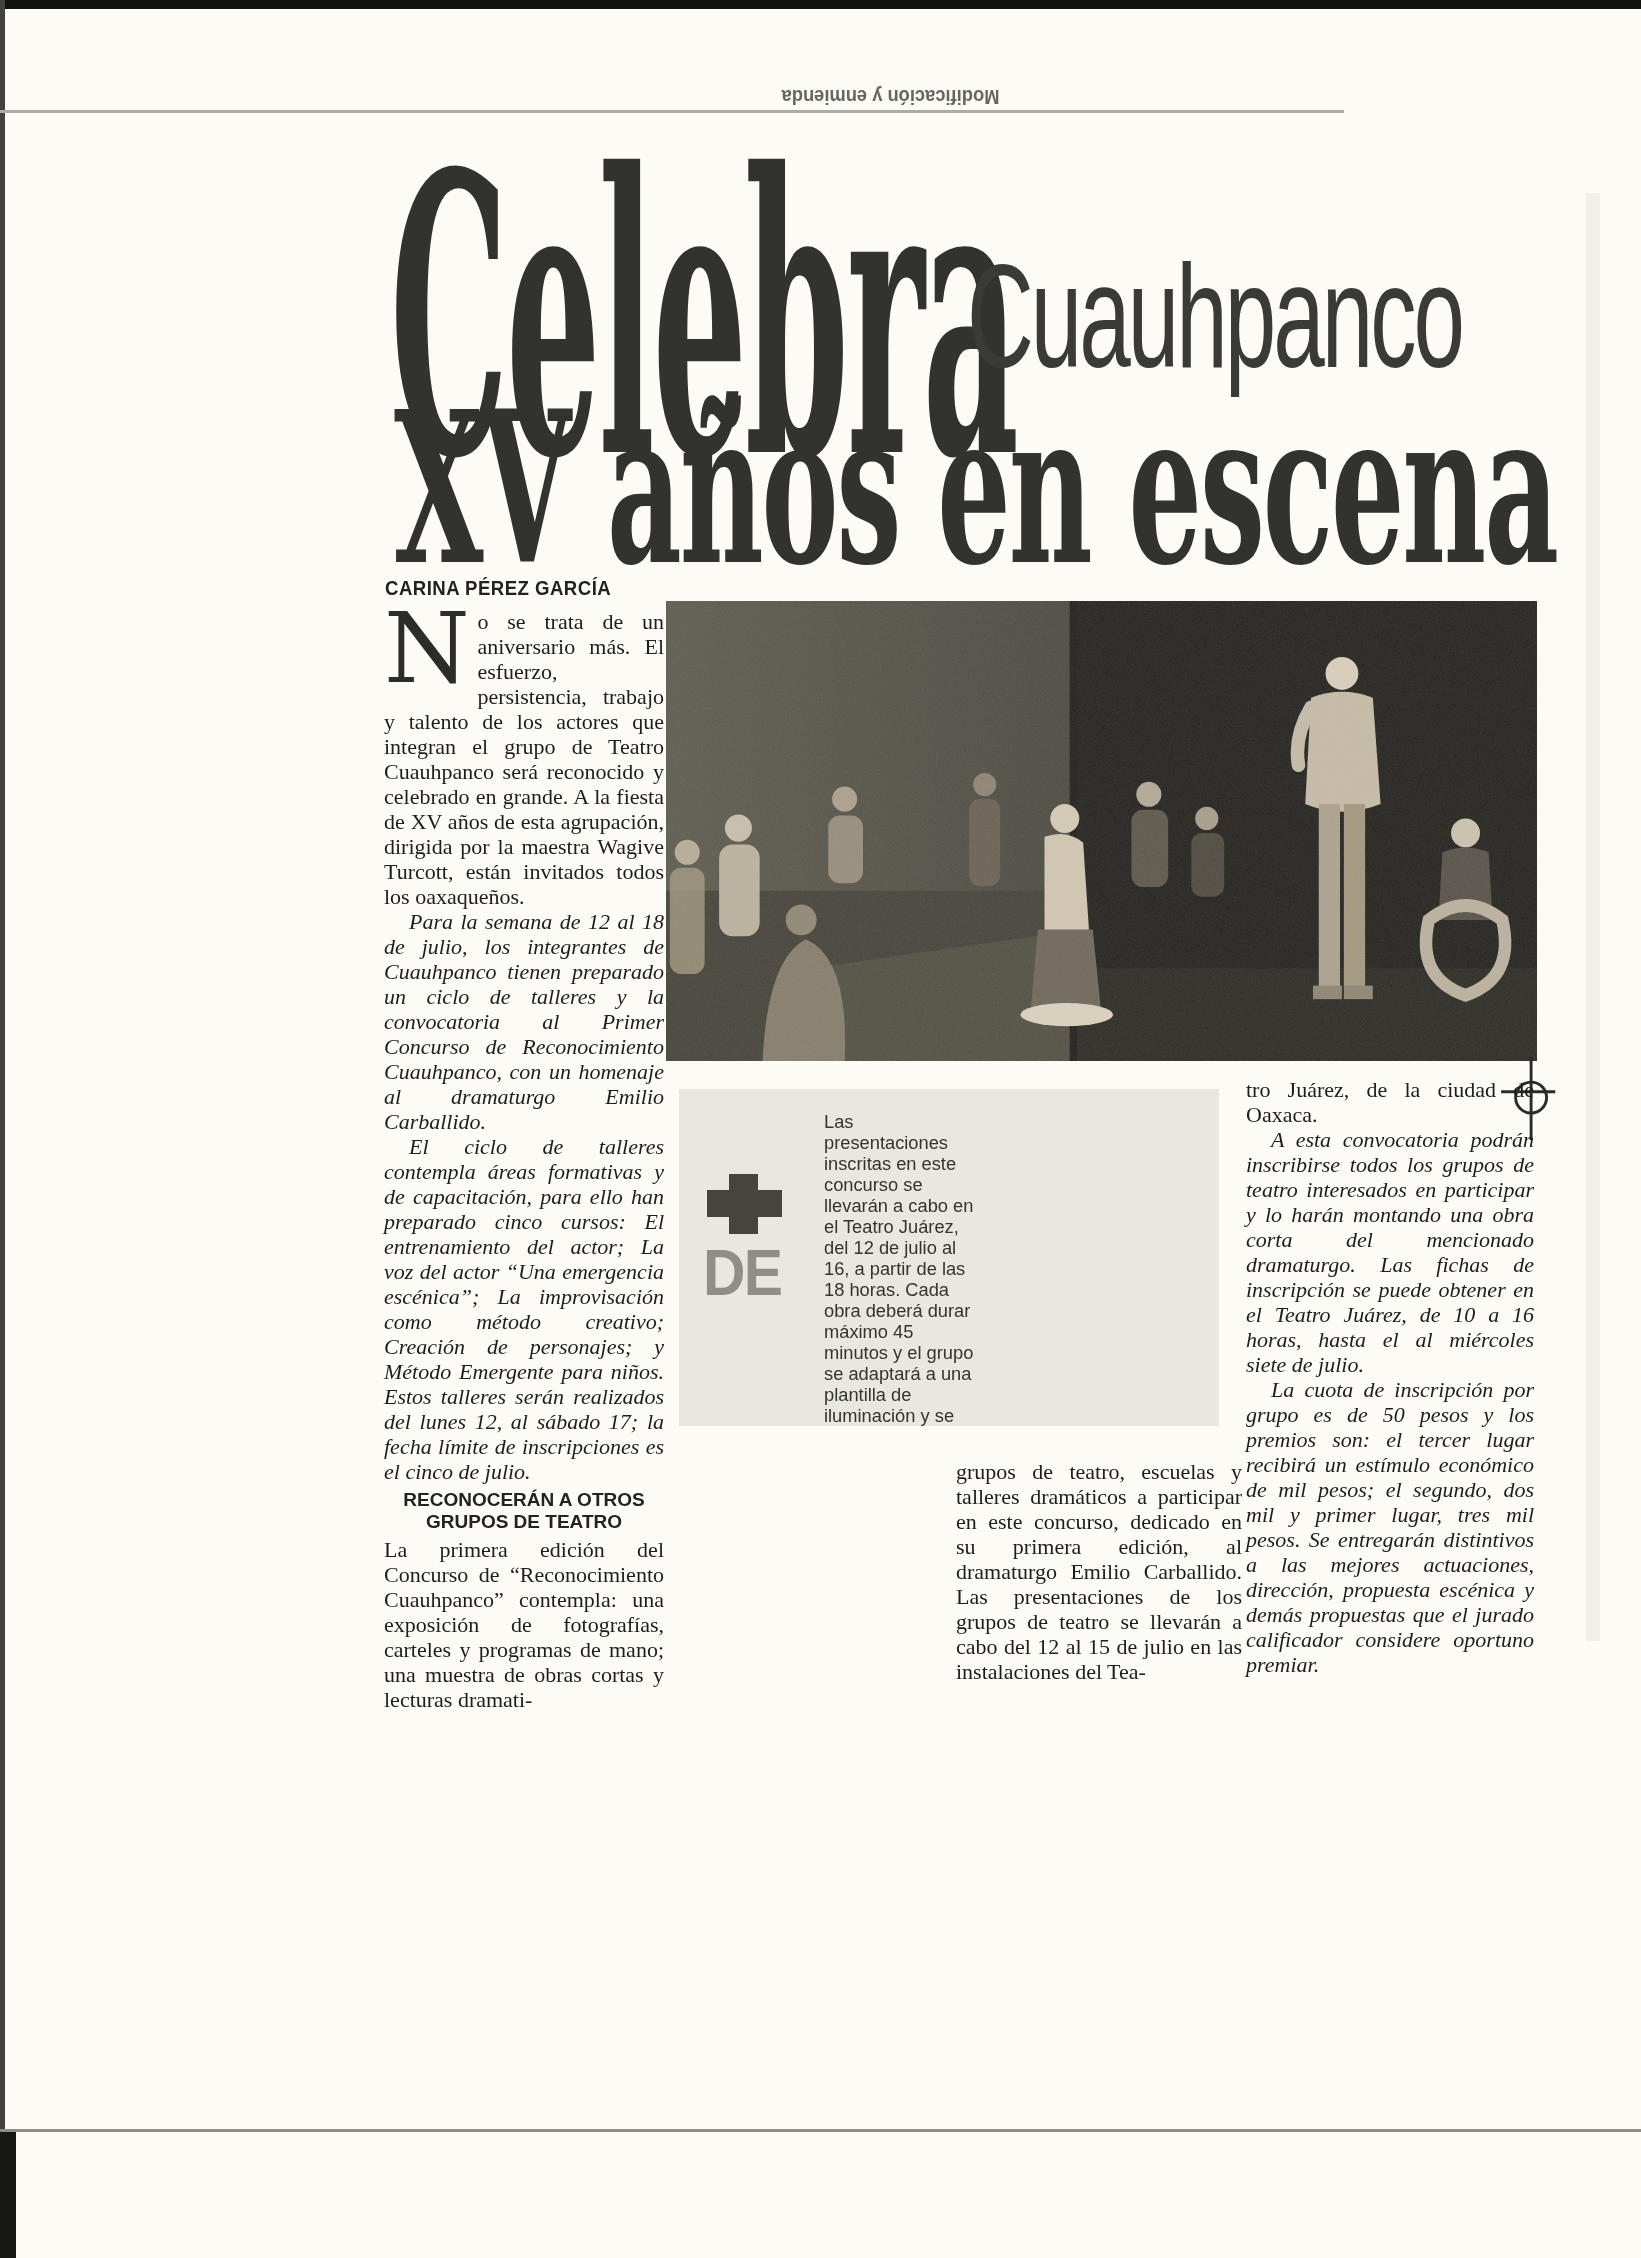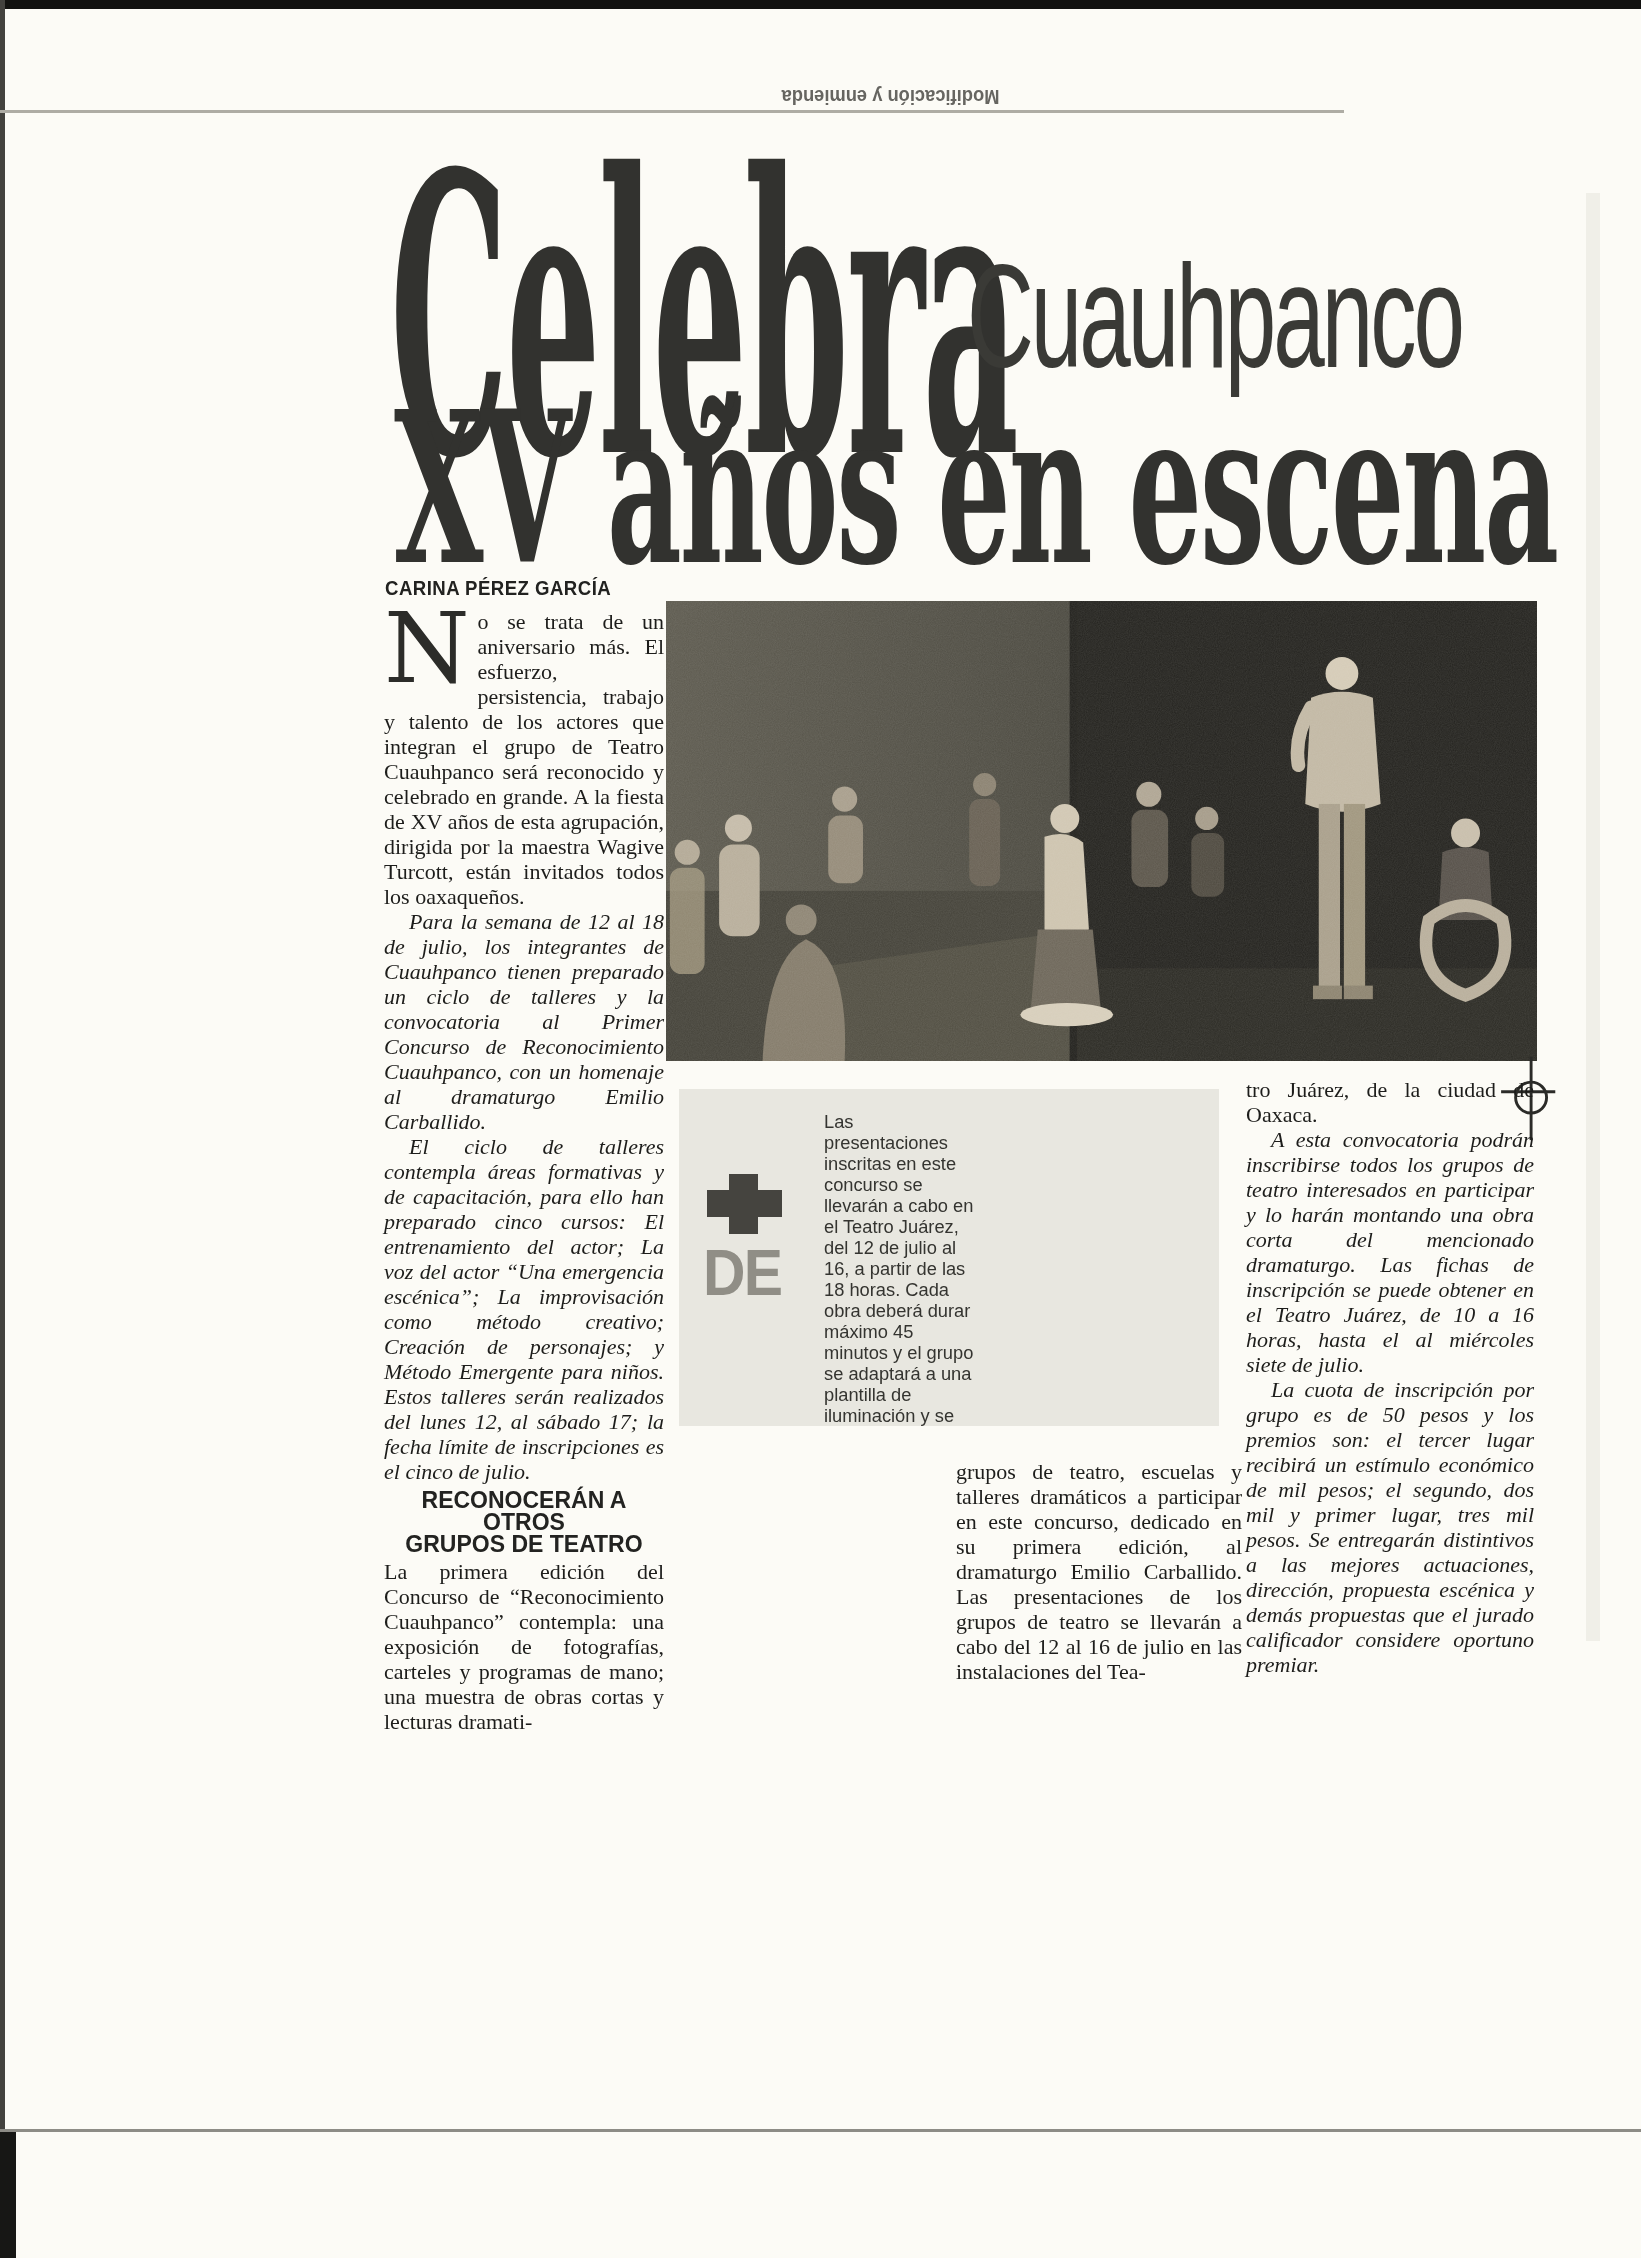--- a/index.html
+++ b/index.html
@@ -33,21 +33,21 @@
   .bodycol{position:absolute;text-align:justify;font-size:22px;line-height:25px;color:#1d1d1b;}
   .bodycol p{margin:0;}
   .bodycol p.ind{text-indent:25px;font-style:italic;}
   .col1{left:384px;top:609px;width:280px;}
   .col2{left:666px;top:1459px;width:286px;}
   .col3{left:956px;top:1459px;width:286px;}
   .col4{left:1246px;top:1077px;width:288px;}
   .dropcap{float:left;font-family:"DejaVu Serif", serif;font-weight:400;
         font-size:98px;line-height:75px;padding:1.9px 7.7px 0 0;color:#2c2c29;}
   .subhead{margin:4.8px 0 3.9px 0;text-align:center;font-family:"Liberation Sans", sans-serif;
-        font-weight:700;font-size:23px;line-height:22px;color:#232321;}
+        font-weight:700;font-size:19px;line-height:22px;color:#232321;}
   
   .photo{position:absolute;left:666px;top:601px;width:871px;height:460px;}
   
   .regmark{position:absolute;left:1499px;top:1055px;}
   
   .infobox{position:absolute;left:679px;top:1089px;width:540px;height:337px;background:#e8e7e0;}
   .infobox .logo-plus-v{position:absolute;left:50px;top:85px;width:29px;height:60px;background:#45443f;}
   .infobox .logo-plus-h{position:absolute;left:28px;top:101px;width:75px;height:27px;background:#45443f;}
   .infobox .logo-de{position:absolute;left:24px;top:147px;font-family:"Liberation Sans", sans-serif;
         font-weight:700;font-size:64px;color:#908e86;transform:scaleX(.92);transform-origin:left top;
@@ -160,21 +160,21 @@
 
   <div class="infobox">
     <div class="logo-plus-v"></div>
     <div class="logo-plus-h"></div>
     <div class="logo-de">DE</div>
     <div class="ib-col ib-a">Las presentaciones inscritas en este concurso se llevarán a cabo en el Teatro Juárez, del 12 de julio al 16, a partir de las 18 horas. Cada obra deberá durar máximo 45 minutos y el grupo se adaptará a una plantilla de iluminación y se</div>
   </div>
 
 
   <div class="bodycol col3">
-    <p>grupos de teatro, escuelas y talleres dramáticos a participar en este concurso, dedicado en su primera edición, al dramaturgo Emilio Carballido. Las presentaciones de los grupos de teatro se llevarán a cabo del 12 al 16 de julio en las instalaciones del Tea-</p>
+    <p>grupos de teatro, escuelas y talleres dramáticos a participar en este concurso, dedicado en su primera edición, al dramaturgo Emilio Carballido. Las presentaciones de los grupos de teatro se llevarán a cabo del 12 al 15 de julio en las instalaciones del Tea-</p>
   </div>
 
   <div class="bodycol col4">
     <p>tro Juárez, de la ciudad de Oaxaca.</p>
     <p class="ind">A esta convocatoria podrán inscribirse todos los grupos de teatro interesados en participar y lo harán montando una obra corta del mencionado dramaturgo. Las fichas de inscripción se puede obtener en el Teatro Juárez, de 10 a 16 horas, hasta el al miércoles siete de julio.</p>
     <p class="ind">La cuota de inscripción por grupo es de 50 pesos y los premios son: el tercer lugar recibirá un estímulo económico de mil pesos; el segundo, dos mil y primer lugar, tres mil pesos. Se entregarán distintivos a las mejores actuaciones, dirección, propuesta escénica y demás propuestas que el jurado calificador considere oportuno premiar.</p>
   </div>
 
 </div>
 

